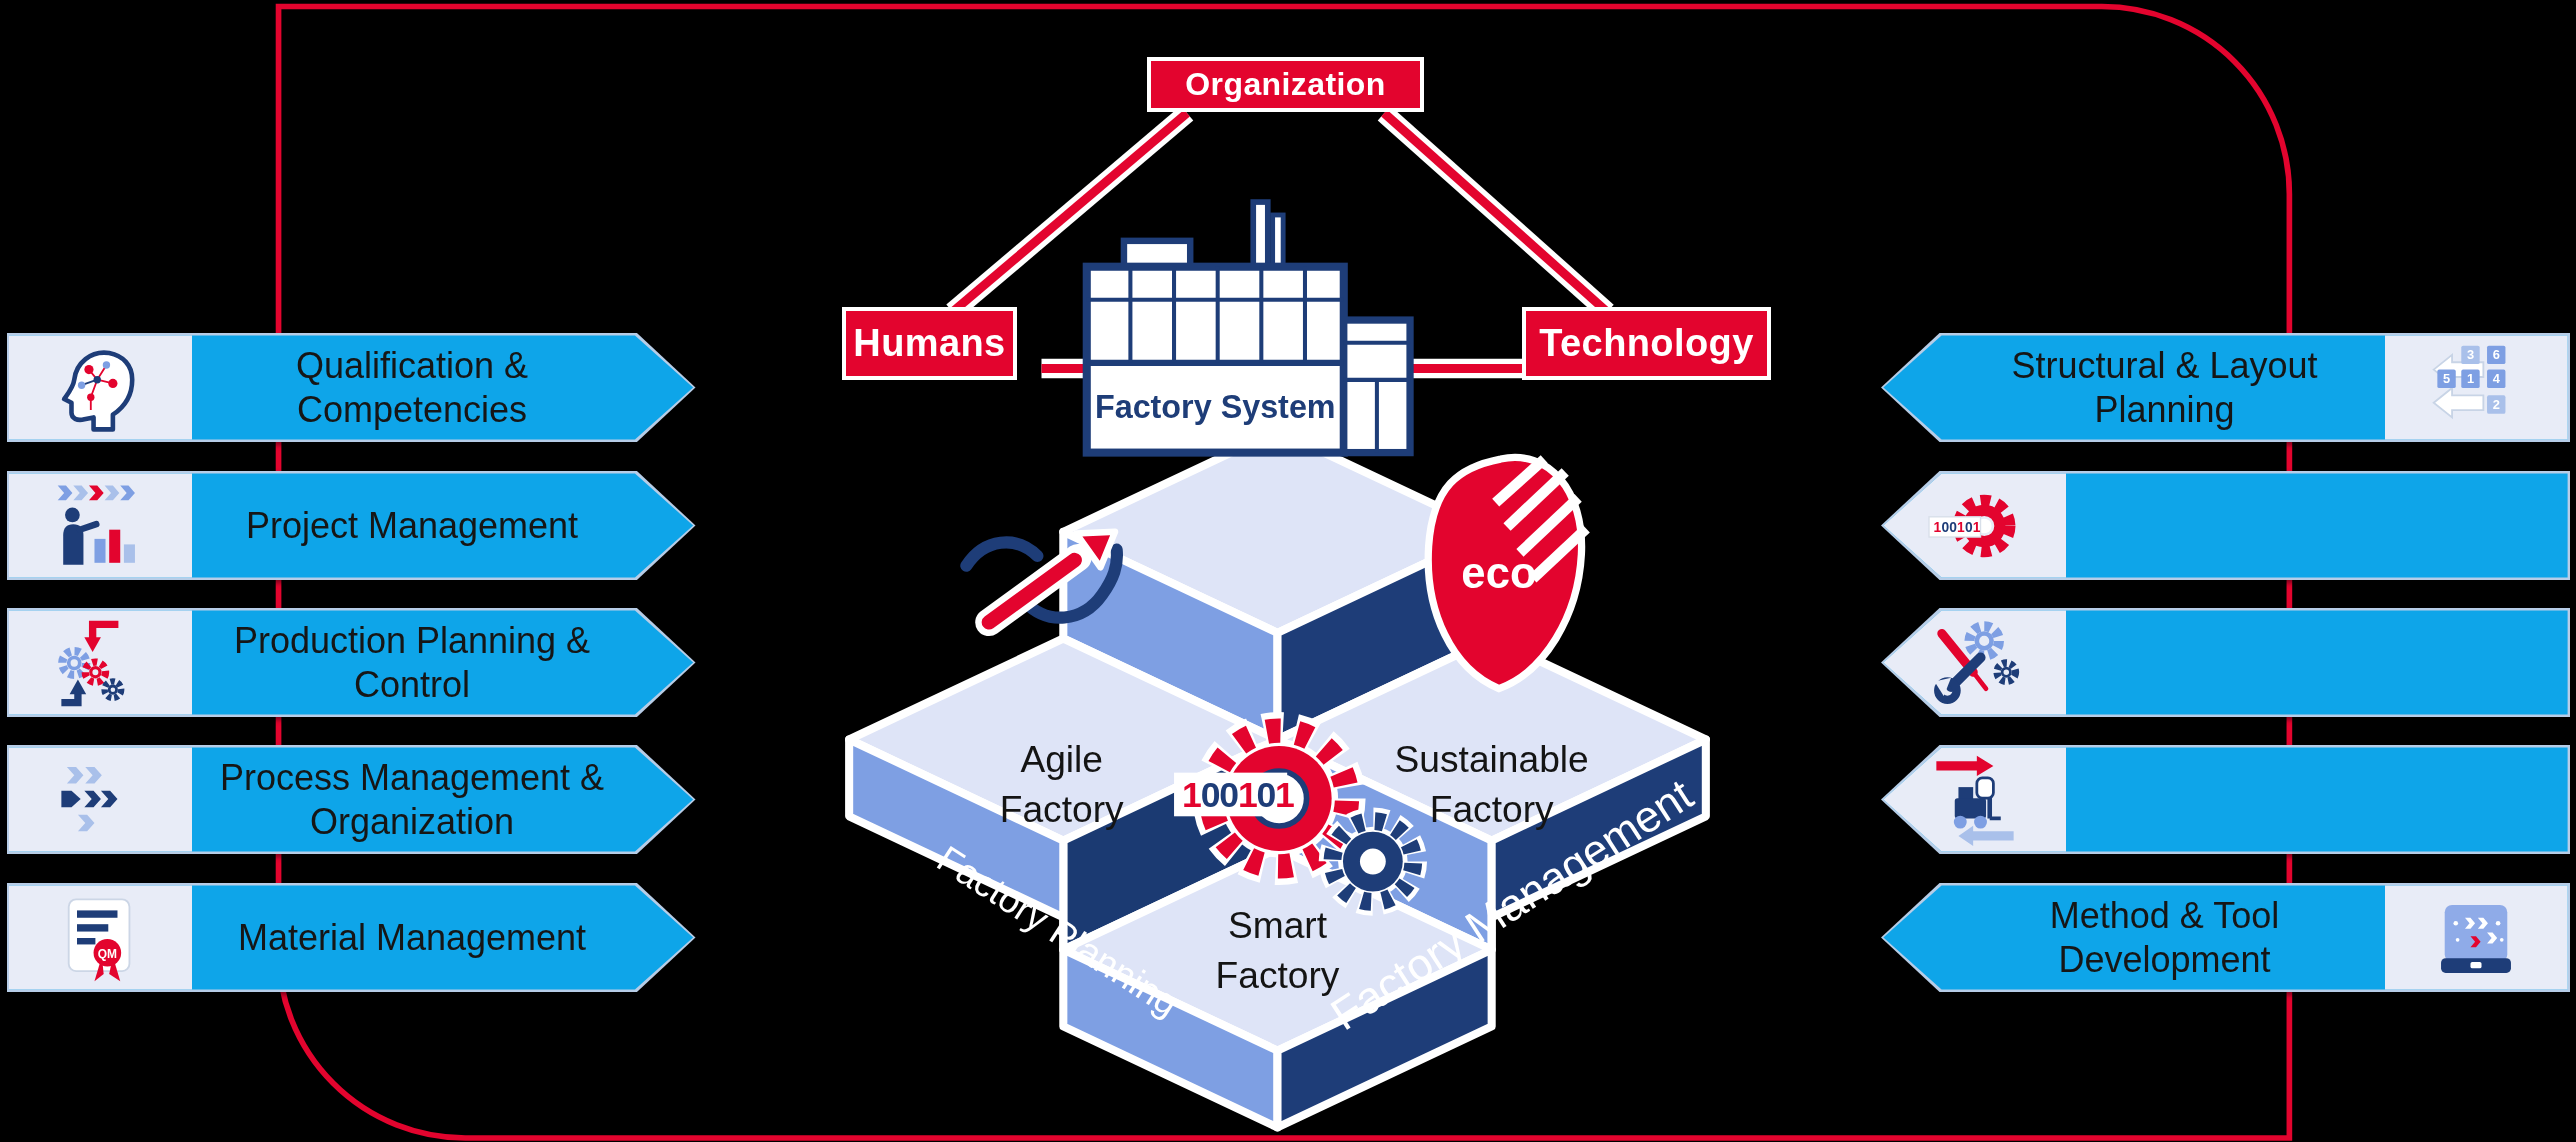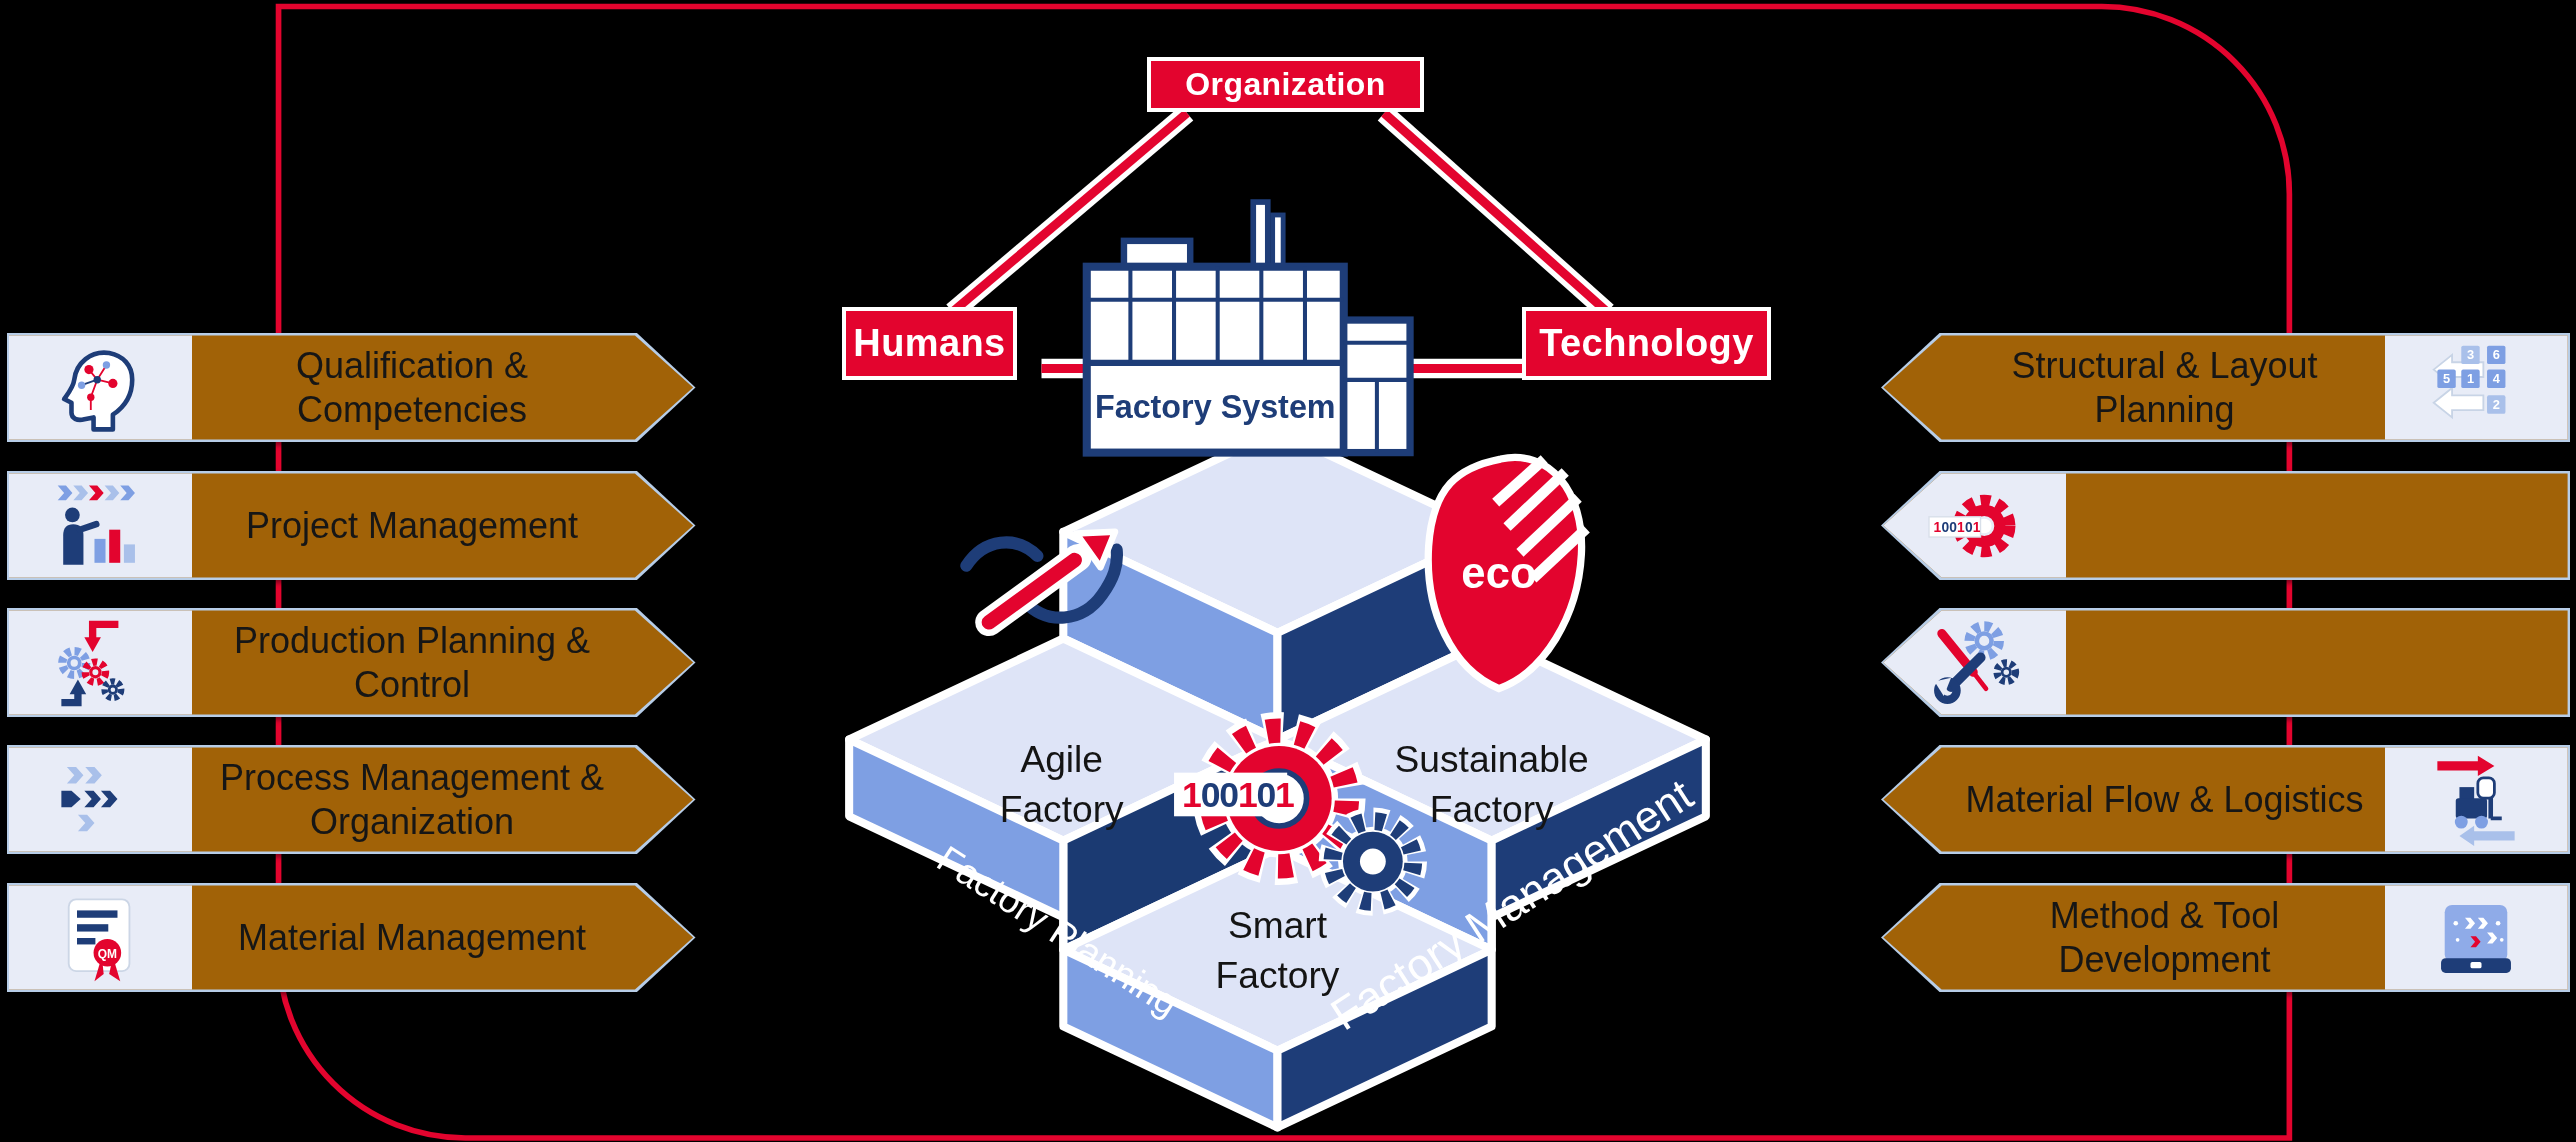--- a/index.html
+++ b/index.html
@@ -12,21 +12,21 @@
           font-weight:bold;display:flex;align-items:center;justify-content:center;
           box-sizing:border-box;letter-spacing:0.4px;}
   .tag-org {left:1147px;top:57px;width:277px;height:55px;font-size:32px;}
   .tag-hum {left:842px;top:307px;width:175px;height:73px;font-size:38px;}
   .tag-tec {left:1522px;top:307px;width:249px;height:73px;font-size:38px;}
 
   
   .banner{position:absolute;width:689px;height:109px;
           filter:drop-shadow(1.6px 3.2px 2.4px rgba(0,0,0,.45));}
   .banner .shape{position:absolute;inset:0;background:#b7cde7;}
-  .banner .fill{position:absolute;inset:2.4px;background:#a16207;display:flex;}
+  .banner .fill{position:absolute;inset:2.4px;background:#0ea5e9;display:flex;}
   .banner.left .shape,.banner.left .fill{clip-path:polygon(0 0,91.5% 0,100% 50%,91.5% 100%,0 100%);}
   .banner.right .shape,.banner.right .fill{clip-path:polygon(8.5% 0,100% 0,100% 100%,8.5% 100%,0 50%);}
   .banner.left{left:6.5px;}
   .banner.right{left:1881px;}
   .b0{top:333px}.b1{top:471px}.b2{top:608px}.b3{top:745px}.b4{top:883px}
   .iconzone{width:183px;background:#e8ecf7;flex:none;display:flex;
             align-items:center;justify-content:center;}
   .iconzone svg{width:102px;height:92px;}
   .blabel{flex:1;display:flex;flex-direction:column;align-items:center;justify-content:center;
           color:#161616;font-size:36px;line-height:44px;text-align:center;}
@@ -330,24 +330,20 @@
           <circle cx="20" cy="80" r="10" stroke="#1e3d78" stroke-width="9" fill="none"></circle>
           <polygon points="6,70 24,66 16,86" fill="#e8ecf7"></polygon>
         </svg>
       </div>
     </div>
   </div>
 
   <div class="banner right b3">
     <div class="shape"></div>
     <div class="fill">
-      <div class="blabel">
-        <span>Material Flow &amp; Logistics</span>
-        <span></span>
-      </div>
       <div class="iconzone">
         <svg viewBox="0 0 100 100">
           <polygon points="8,8 52,8 52,2 70,13 52,24 52,18 8,18" fill="#e3042e"></polygon>
           <line x1="66" y1="34" x2="66" y2="70" stroke="#1e3d78" stroke-width="5"></line>
           <line x1="66" y1="70" x2="78" y2="70" stroke="#1e3d78" stroke-width="4"></line>
           <rect x="52" y="26" width="18" height="22" rx="6" fill="#fff" stroke="#1e3d78" stroke-width="3"></rect>
           <rect x="32" y="36" width="16" height="14" fill="#1e3d78"></rect>
           <rect x="28" y="48" width="34" height="22" rx="3" fill="#1e3d78"></rect>
           <circle cx="34" cy="74" r="7" fill="#7e9fe3"></circle>
           <circle cx="56" cy="74" r="7" fill="#7e9fe3"></circle>

